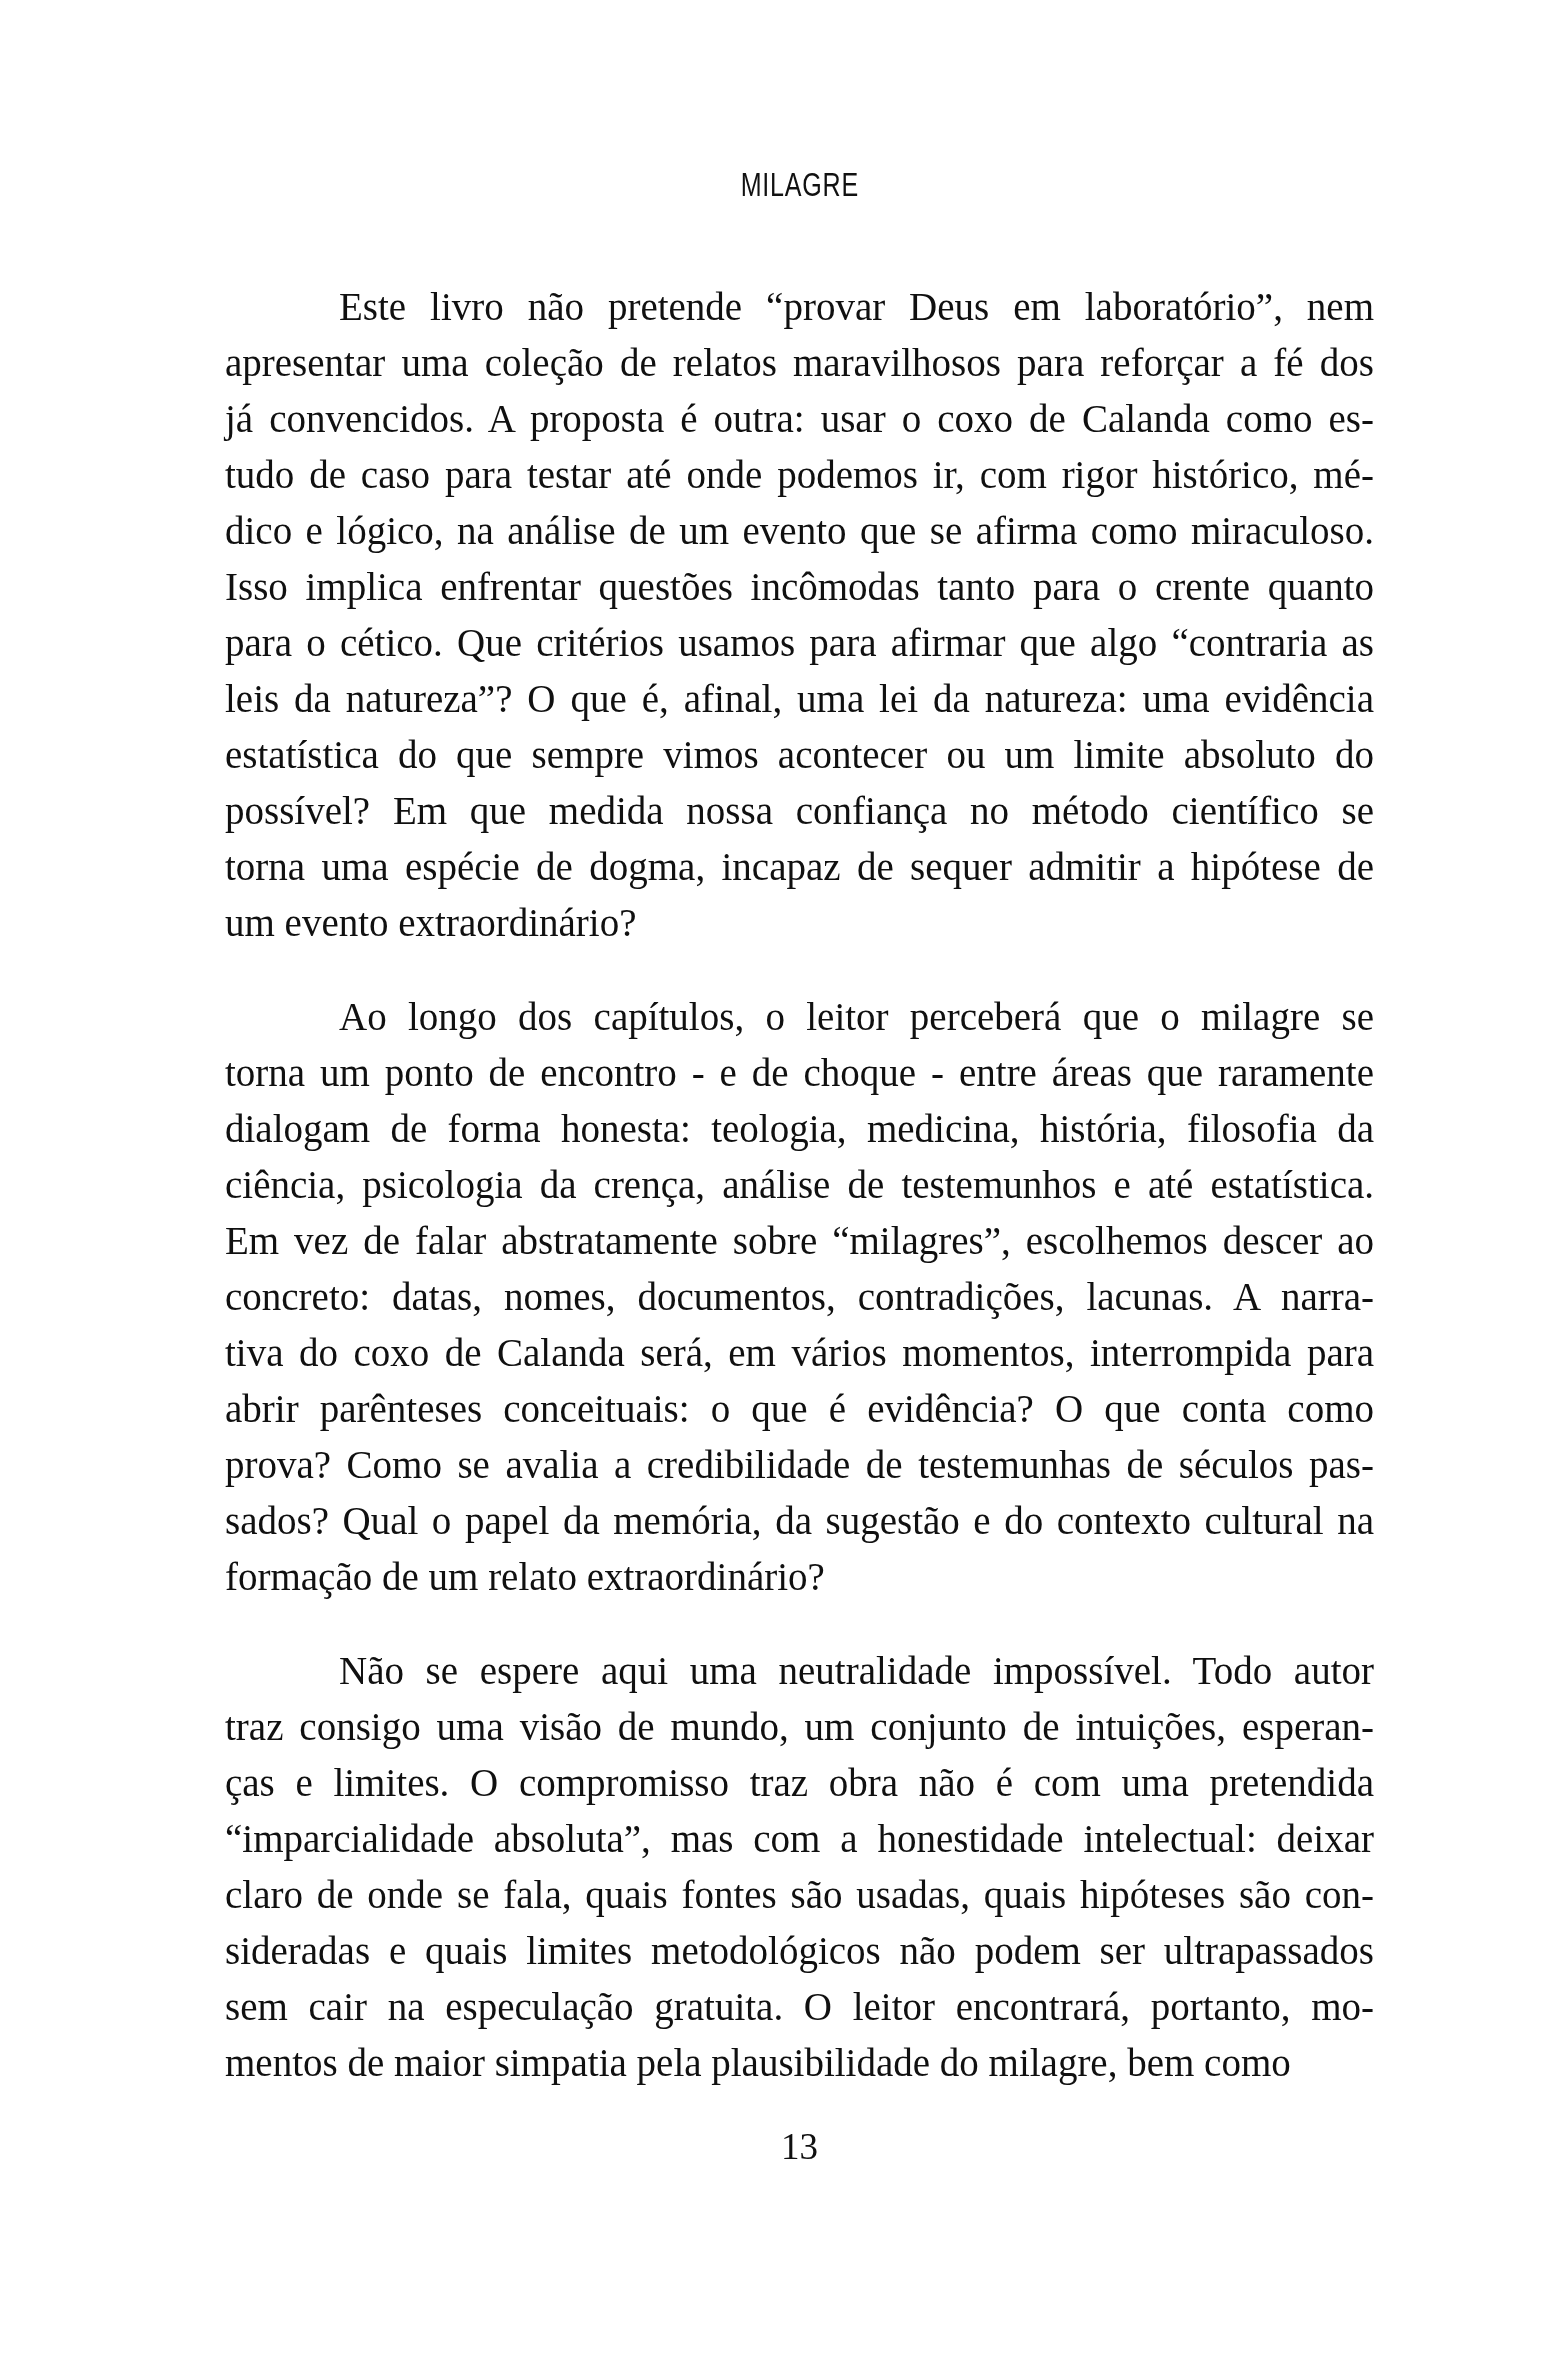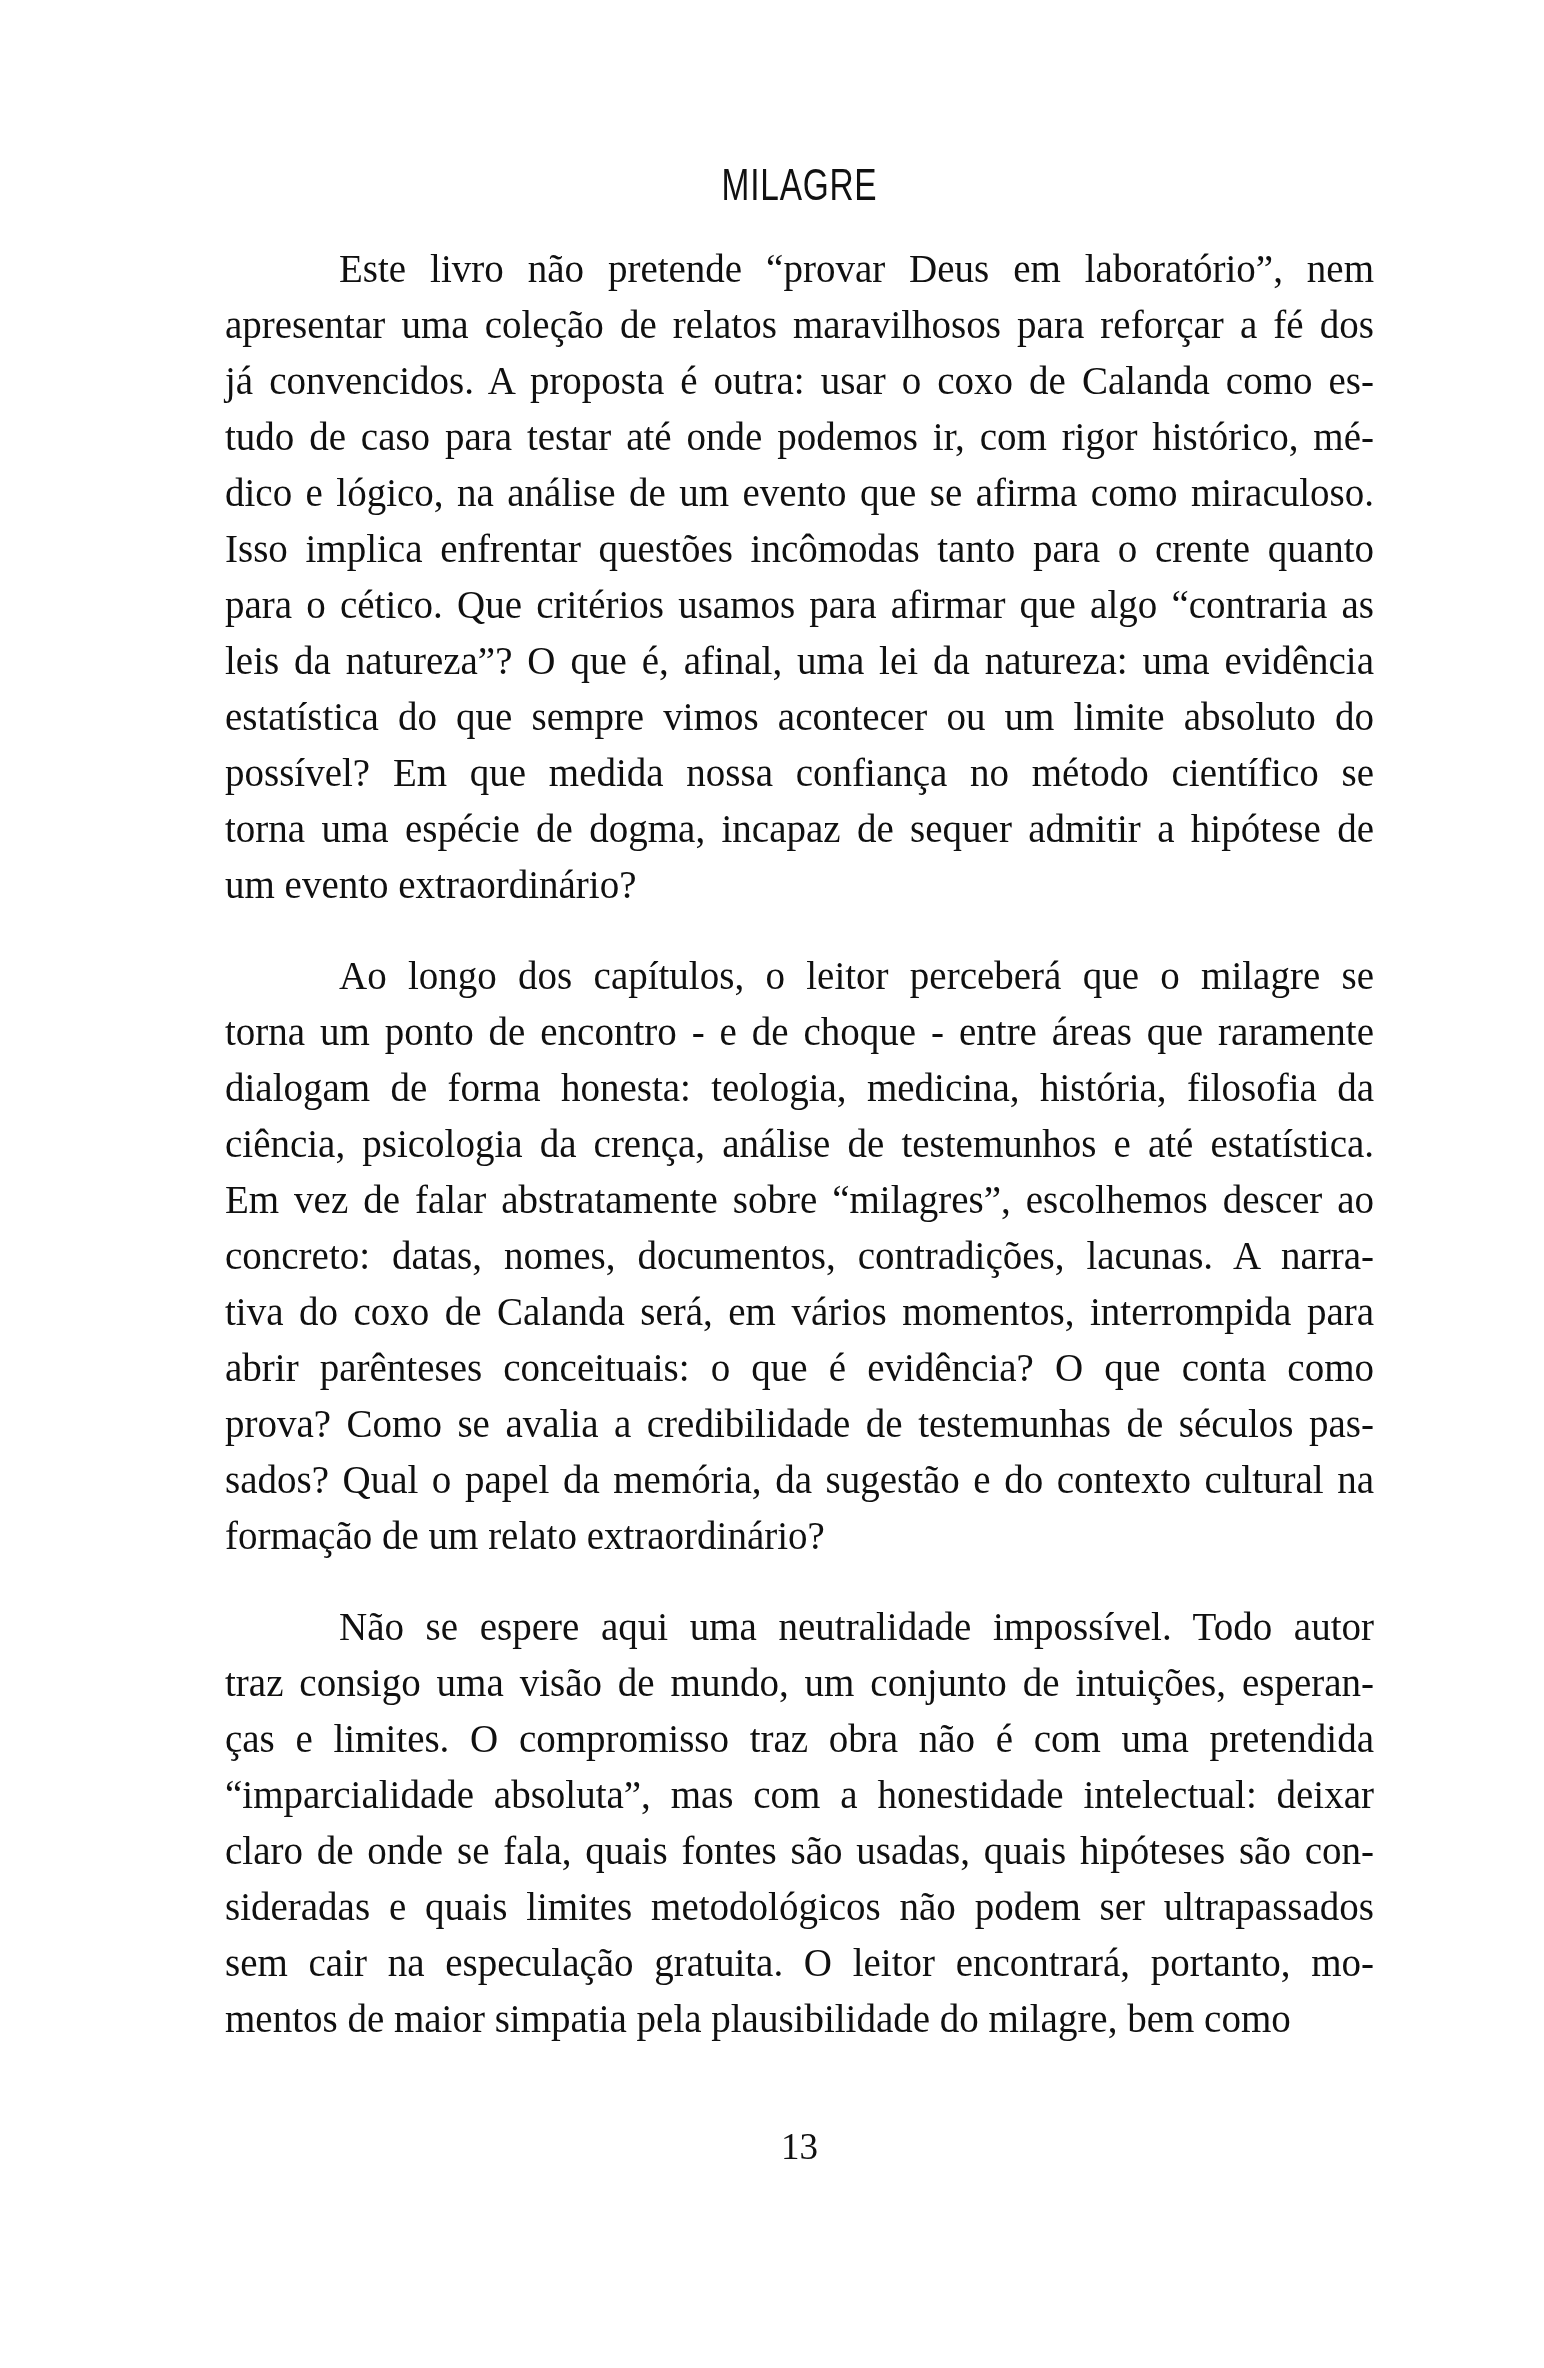--- a/index.html
+++ b/index.html
@@ -23,21 +23,21 @@
     width: 1149px;
     height: 100%;
   }
   .running-header {
     position: absolute;
     top: 166px;
     left: 0;
     width: 100%;
     text-align: center;
     font-family: "Liberation Sans", sans-serif;
-    font-size: 44px;
+    font-size: 33px;
     line-height: 38px;
     font-weight: 400;
     color: #111111;
   }
   .running-header .header-text {
     display: inline-block;
     transform: scaleX(0.76);
     transform-origin: center;
     letter-spacing: 1px;
   }
@@ -56,20 +56,21 @@
   .para:last-child {
     margin-bottom: 0;
   }
   .line {
     text-align: justify;
     text-align-last: justify;
     white-space: normal;
   }
   .line.first {
     text-indent: 114px;
+    margin-top: 38px;
   }
   .line.last {
     text-align-last: left;
     font-family: Liberation Serif, serif;
   }
   .page-number {
     position: absolute;
     top: 2128px;
     left: 0;
     width: 100%;

